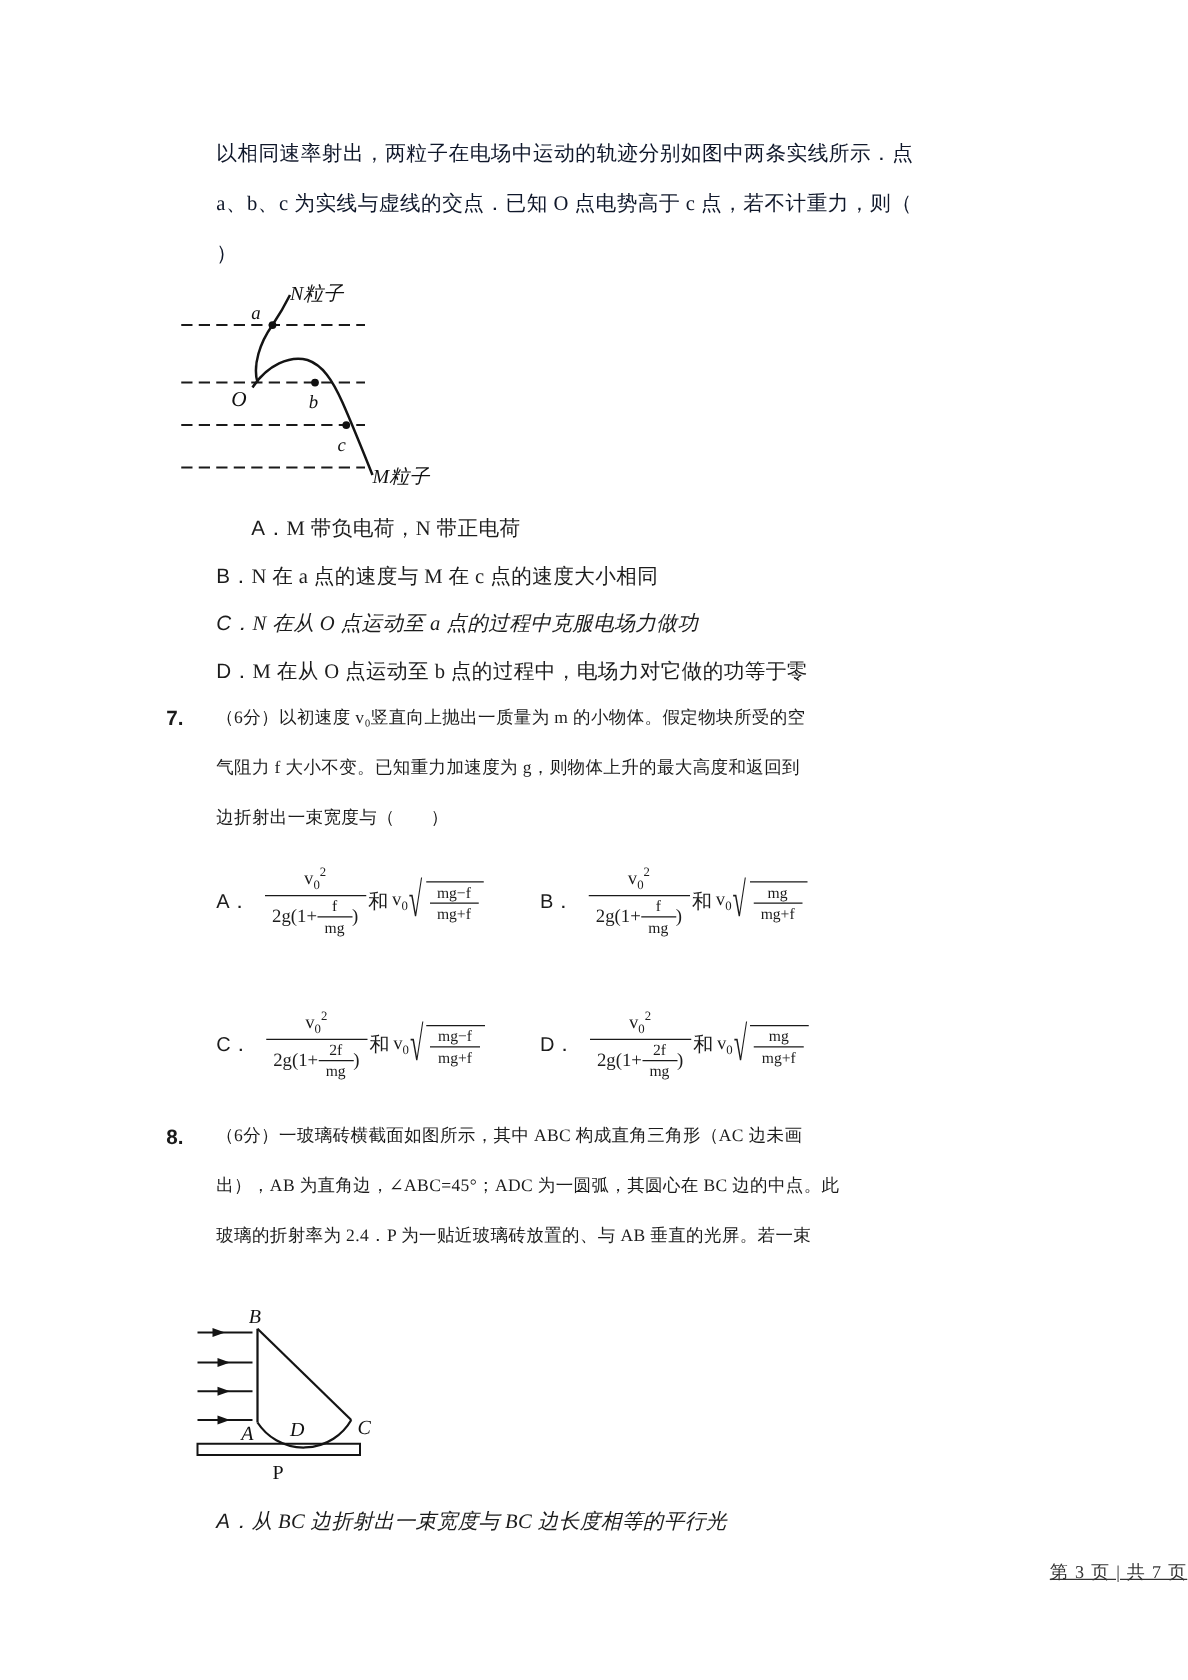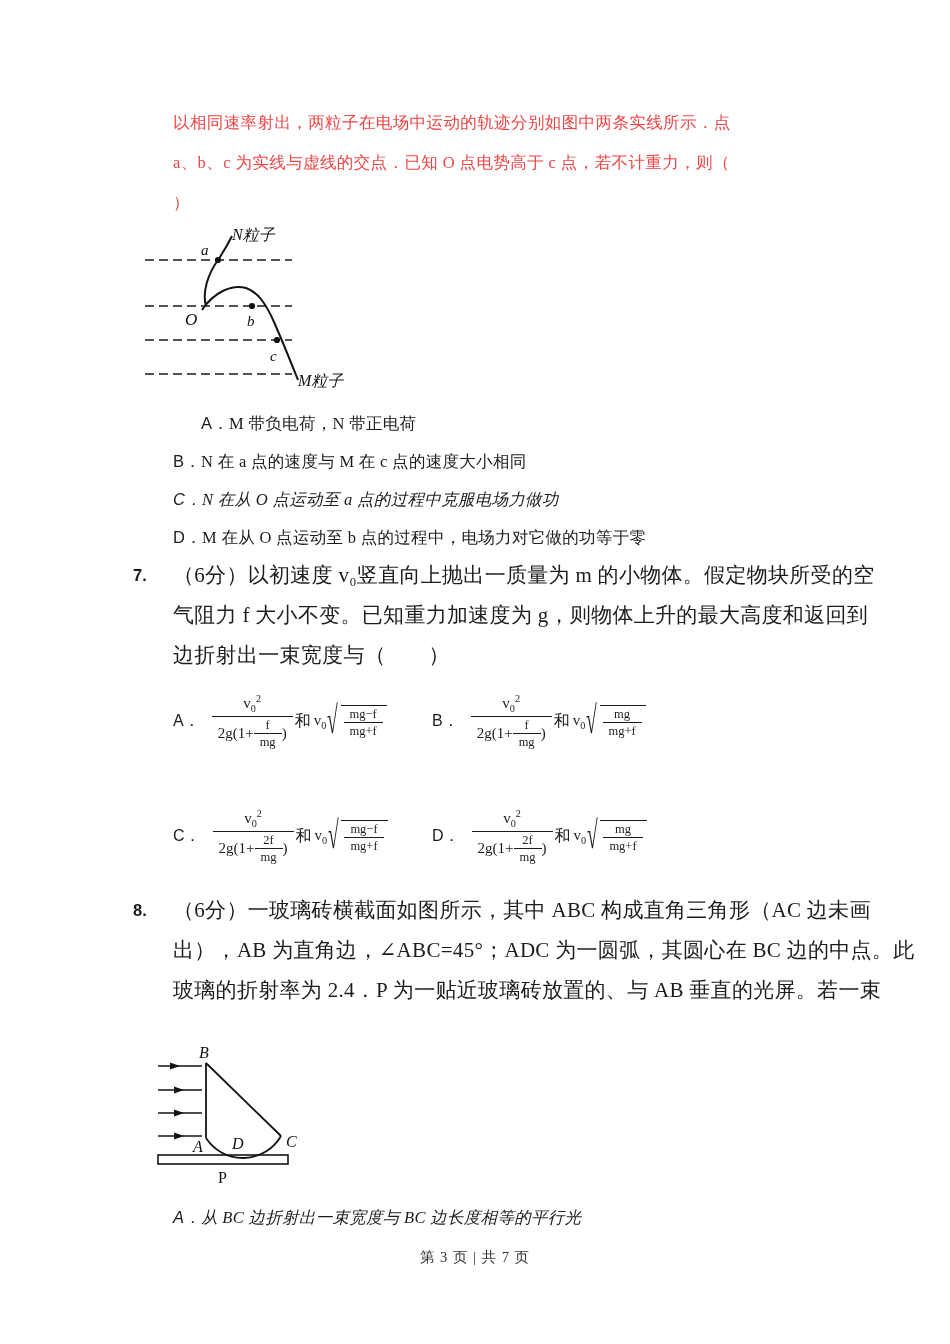--- a/index.html
+++ b/index.html
@@ -20,21 +20,21 @@
     width: 950px;
     height: 1344px;
     padding: 0;
   }
 
   
   .para {
     font-size: 16.5px;
     line-height: 40px;
     letter-spacing: 0.4px;
-    color: #ef4444;
+    color: #0f172a;
     font-family: "Liberation Serif", "DejaVu Serif", serif;
   }
 
   .cont-block {
     position: absolute;
     left: 173px;
     width: 650px;
   }
 
   .q-block { position: absolute; left: 133px; width: 690px; }
@@ -43,21 +43,21 @@
     width: 40px;
     flex: 0 0 40px;
     font-size: 16.5px;
     line-height: 40px;
     font-weight: bold;
     color: #1a1a1a;
     font-family: "Liberation Sans", sans-serif;
   }
   .q-text {
     flex: 1 1 auto;
-    font-size: 21px;
+    font-size: 14px;
     line-height: 40px;
     letter-spacing: 0.3px;
     text-align: justify;
     text-justify: inter-character;
   }
   .q-text .l { display: block; white-space: nowrap; }
 
   
   .opt {
     position: absolute;
@@ -123,25 +123,26 @@
 
   
   .fig2 { position: absolute; left: 140px; top: 1043px; width: 300px; height: 150px; }
 
   
   .footer {
     position: absolute;
     left: 0;
     top: 1248px;
     width: 950px;
-    text-align: center;
+    text-align: right;
     font-size: 14.5px;
     color: #333;
     letter-spacing: 1px;
     font-family: "Liberation Serif", "DejaVu Serif", serif;
+    text-decoration: underline;
   }
 </style>
 </head>
 <body>
 
 <div class="page">
 
   <div class="cont-block" style="top:103px;">
     <div class="para">以相同速率射出，两粒子在电场中运动的轨迹分别如图中两条实线所示．点</div>
     <div class="para">a、b、c 为实线与虚线的交点．已知 O 点电势高于 c 点，若不计重力，则（</div>

